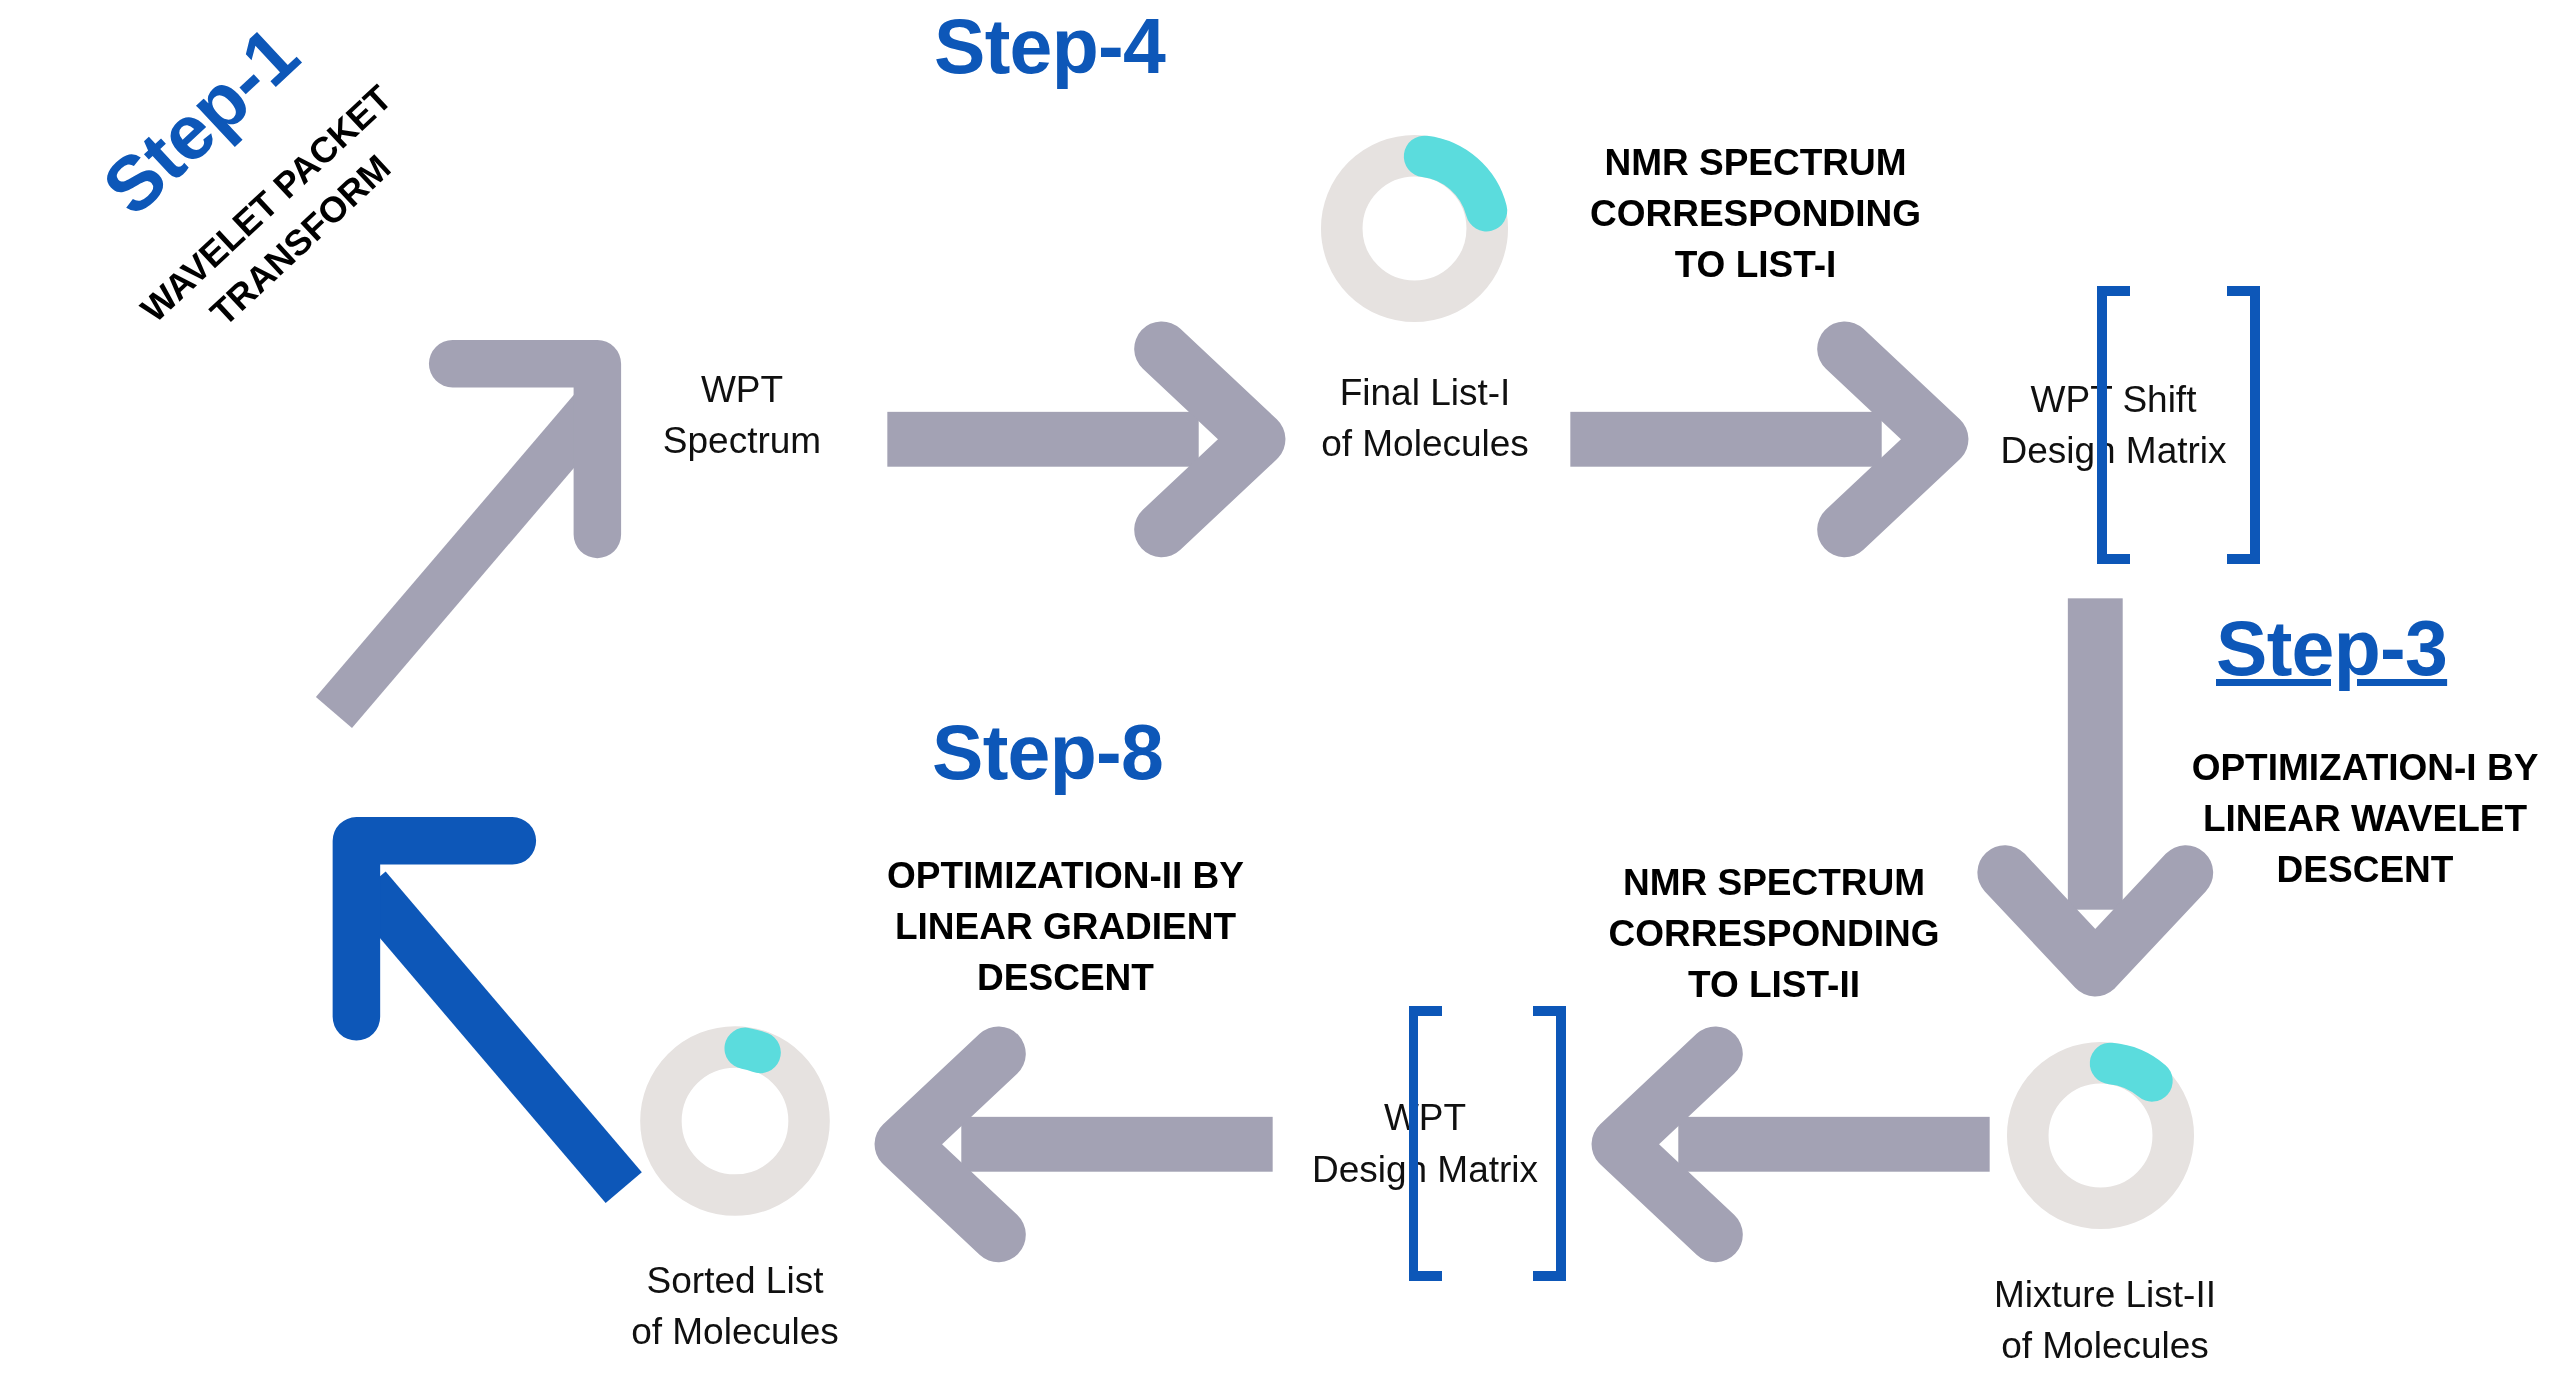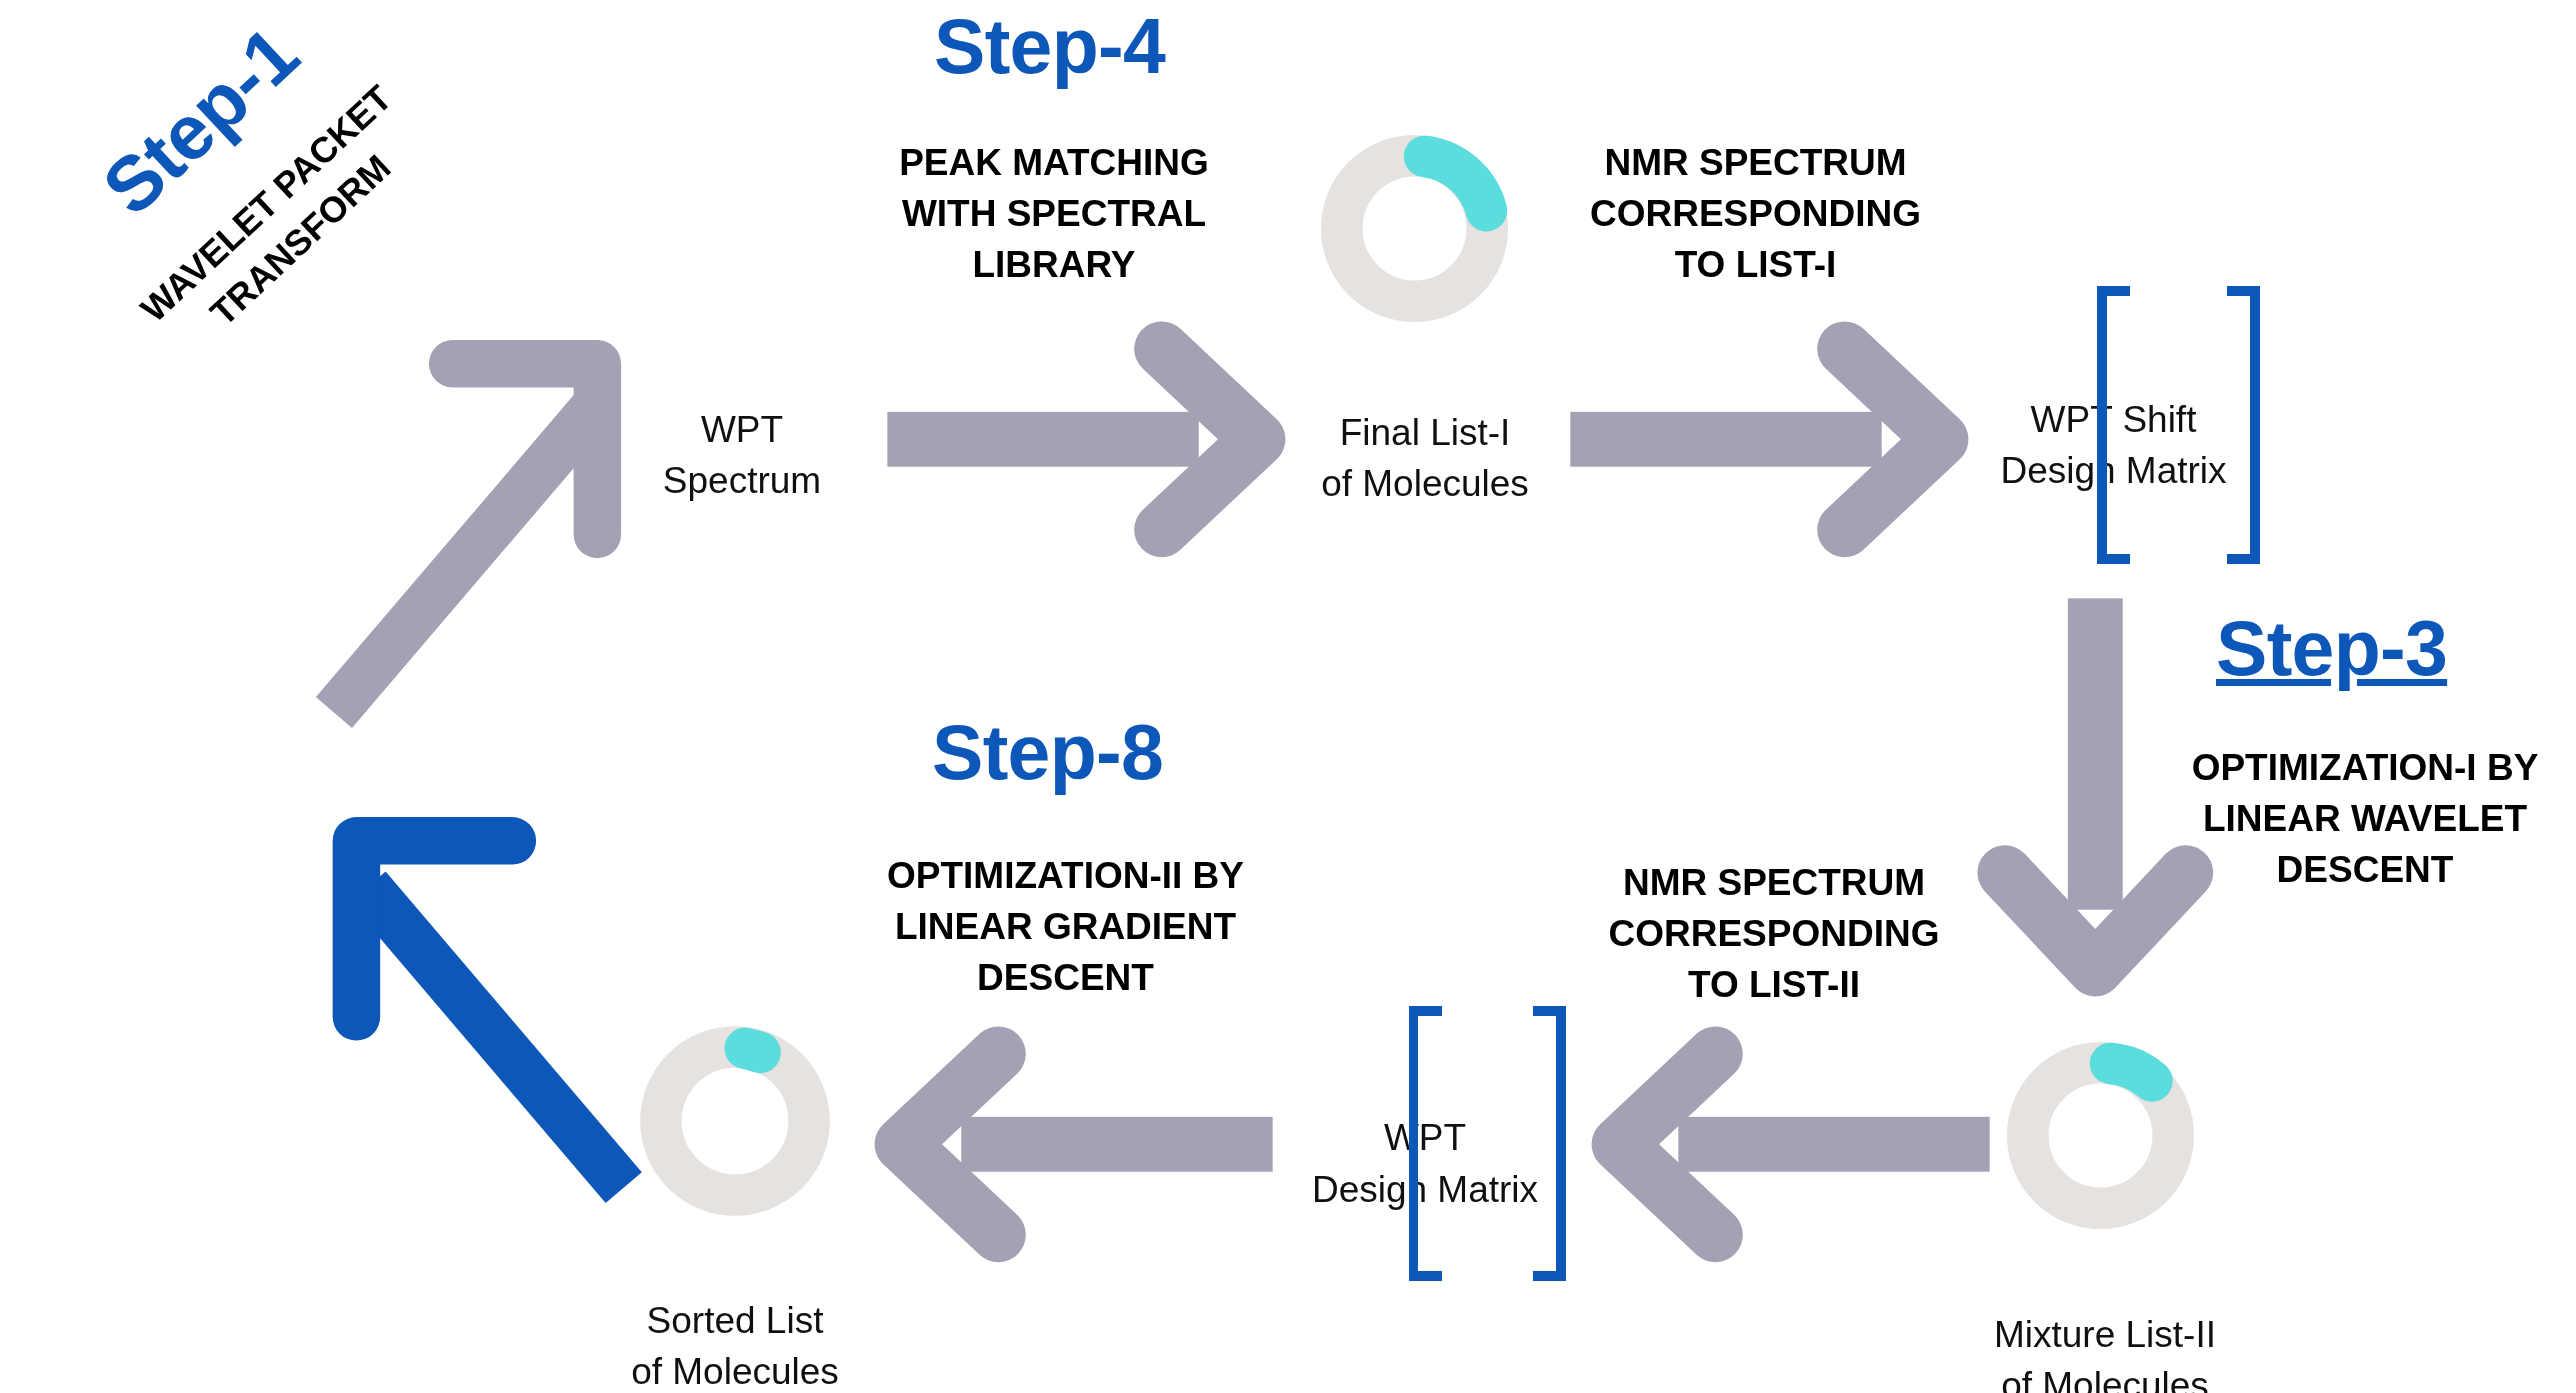--- a/index.html
+++ b/index.html
@@ -30,21 +30,20 @@
     white-space:pre-line;
   }
   
   .node-label{
     color:#101010;
     font-weight:normal;
     font-size:37px;
     line-height:1.38;
     text-align:center;
     white-space:pre-line;
-    margin-top:40px;
   }
   
   .rot-group{transform-origin:left top;}
   
   .bracket-box{
     position:absolute;
     display:flex;
     align-items:center;
     justify-content:center;
   }
@@ -86,23 +85,20 @@
     <g fill="none" stroke="#a3a2b4" stroke-width="64" stroke-linecap="round" stroke-linejoin="round">
       <polyline points="230,60 425,60 425,290"></polyline>
     </g>
   </svg>
 
 
   <div class="abs node-label" style="left:601px;top:364px;width:282px;">WPT
 Spectrum</div>
 
   <div class="abs step-title" style="left:934px;top:7.4px;">Step-4</div>
-  <div class="abs caption" style="left:861px;top:137px;width:386px;">PEAK MATCHING
-WITH SPECTRAL
-LIBRARY</div>
 
   <svg class="abs" style="left:887px;top:334px;" width="401" height="215" viewBox="0 0 540 290">
     <rect x="0" y="105" width="420" height="74" fill="#a3a2b4"></rect>
     <polyline points="370,20 500,142 370,264" fill="none" stroke="#a3a2b4" stroke-width="74" stroke-linecap="round" stroke-linejoin="round"></polyline>
   </svg>
 
   <svg class="abs" style="left:1318px;top:132px;" width="193" height="193" viewBox="0 0 260 260">
     <circle cx="130" cy="130" r="98" fill="none" stroke="#e6e2e0" stroke-width="56"></circle>
     <path d="M 143.6 32.9 A 98 98 0 0 1 226.9 105.9" fill="none" stroke="#5bdcdd" stroke-width="56" stroke-linecap="round"></path>
   </svg>

